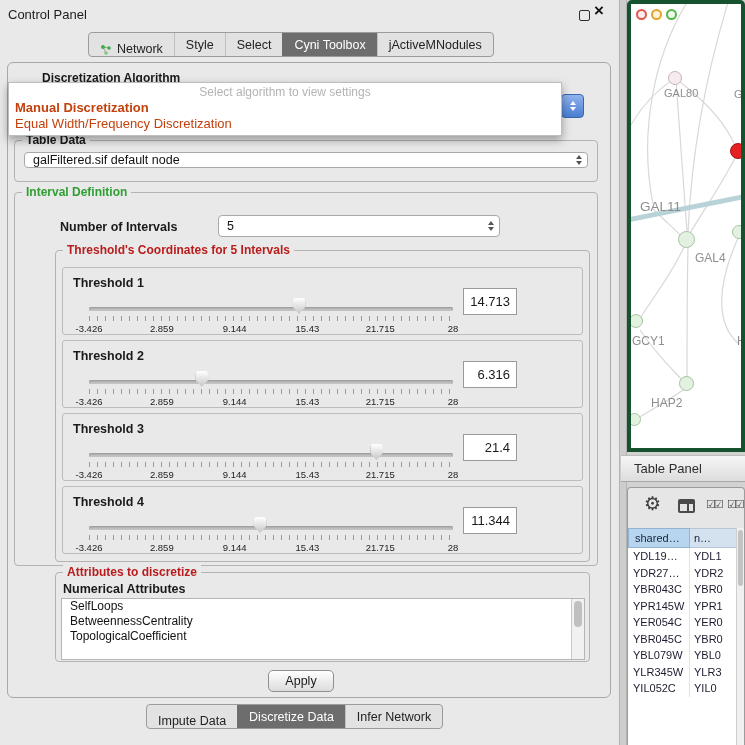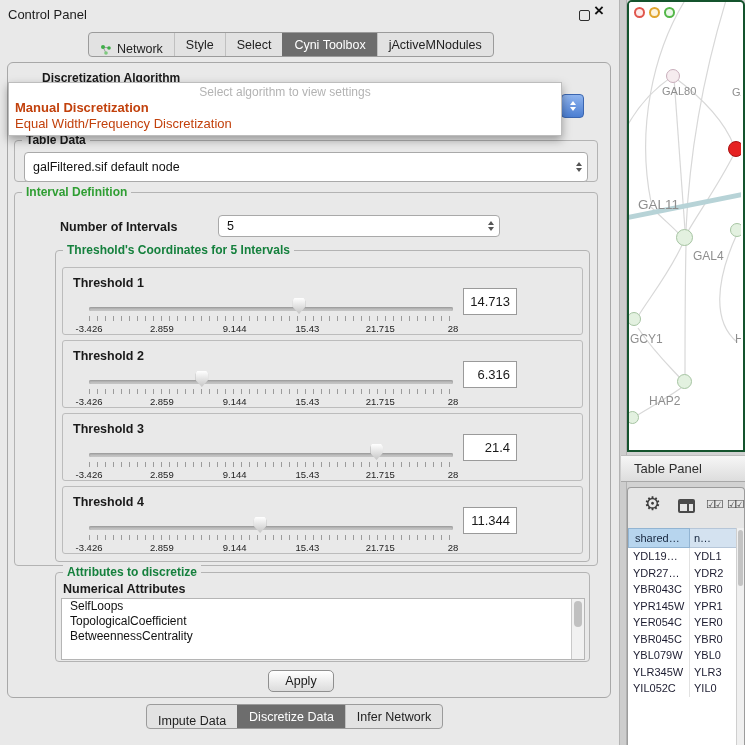--- a/index.html
+++ b/index.html
@@ -11,21 +11,21 @@
   .cp-title{left:8px;top:7px;font-size:13px;color:#1c1c1c;}
   .detach-btn{left:579px;top:10px;width:9px;height:9px;border:1.5px solid #2e2e2e;border-radius:2px;}
   .close-btn{left:594px;top:1px;font-size:17px;font-weight:bold;color:#111;}
   .tabgroup{display:flex;align-items:stretch;border:1px solid #9b9b9b;border-radius:4px;background:#e2e2e2;
             font-size:12.5px;color:#222;overflow:hidden;height:23px;}
   .tab{display:flex;align-items:center;gap:5px;padding:0 11px;border-left:1px solid #c0c0c0;white-space:nowrap;}
   .tab:first-child{border-left:none;align-items:flex-end;}
   .tab.selected{background:#6d6d6d;color:#fff;border-left-color:#6d6d6d;}
   .main-panel{left:7px;top:62px;width:604px;height:636px;border:1px solid #a8a8a8;border-radius:6px;box-sizing:border-box;}
   .legend{position:absolute;background:#e9e9e9;padding:0 4px;font-size:12px;font-weight:bold;white-space:nowrap;z-index:3;}
-  .green{color:#2f9e33;} .blue{color:#15803d;}
+  .green{color:#2f9e33;} .blue{color:#b91c1c;}
   .fieldset{position:absolute;border:1px solid #b3b3b3;border-radius:4px;box-sizing:border-box;}
   .combo{position:absolute;background:#fff;border:1px solid #a9a9a9;border-radius:4px;box-sizing:border-box;
          font-size:12.5px;color:#111;display:flex;align-items:center;padding:0 22px 0 8px;white-space:nowrap;overflow:hidden;}
   .arrows{position:absolute;right:5px;top:50%;transform:translateY(-50%);display:flex;flex-direction:column;gap:2px;}
   .tri-up{width:0;height:0;border-left:3.5px solid transparent;border-right:3.5px solid transparent;border-bottom:4.5px solid #555;}
   .tri-dn{width:0;height:0;border-left:3.5px solid transparent;border-right:3.5px solid transparent;border-top:4.5px solid #555;}
   .tri-up.w{border-bottom-color:#fff;} .tri-dn.w{border-top-color:#fff;}
   
   .dd-overlay{left:8px;top:82px;width:552px;background:#fff;border:1px solid #bdbdbd;
               box-shadow:0 4px 9px rgba(0,0,0,0.35);z-index:30;padding:2px 0 3px;}
@@ -54,21 +54,21 @@
   
   .attr-list{left:61px;top:598px;width:524px;height:62px;background:#fff;border:1px solid #b5b5b5;box-sizing:border-box;overflow:hidden;}
   .attr-item{height:15px;line-height:15px;padding-left:8px;font-size:12px;color:#111;}
   .list-scroll{position:absolute;right:0;top:0;width:13px;height:100%;background:#f1f1f1;border-left:1px solid #c9c9c9;box-sizing:border-box;}
   .list-thumb{position:absolute;left:2px;top:2px;width:8px;height:26px;background:#c0c0c0;border-radius:4px;}
   .apply-btn{left:268px;top:670px;width:66px;height:22px;border:1px solid #8f8f8f;border-radius:5px;
              background:linear-gradient(#ffffff,#dcdcdc);font-size:12.5px;text-align:center;line-height:20px;box-sizing:border-box;}
   
   .divider{left:620px;top:0;width:7px;height:745px;background:#cdcdcd;border-right:1px solid #b2b2b2;box-sizing:border-box;}
   
-  .net-win{left:627px;top:0;width:118px;height:452px;border:2px solid #14532d;border-radius:5px 5px 0 0;
+  .net-win{left:627px;top:0;width:118px;height:452px;border:4px solid #14532d;border-radius:5px 5px 0 0;
            background:#fff;box-sizing:border-box;overflow:hidden;}
   .net-canvas{position:absolute;left:0;top:0;width:112px;height:446px;overflow:hidden;background:#fff;}
   .tl-row{position:absolute;left:5px;top:5px;display:flex;gap:4px;z-index:5;}
   .tl{width:11px;height:11px;border-radius:50%;border:2px solid;box-sizing:border-box;}
   .tl.r{border-color:#e0564d;background:#fdeceb;}
   .tl.y{border-color:#e0a52e;background:#fdf3dd;}
   .tl.g{border-color:#53b748;background:#ecf8ea;}
   .nnode{position:absolute;border-radius:50%;box-sizing:border-box;background:#e3f1e0;border:1px solid #a6c4a2;}
   .nnode.pink{background:#f6ecef;border-color:#c9afbc;}
   .nnode.red{background:#e62121;border-color:#a81212;}
@@ -137,21 +137,21 @@
 </div>
 
 <div class="abs dd-overlay">
   <div class="dd-hint">Select algorithm to view settings</div>
   <div class="dd-opt bold">Manual Discretization</div>
   <div class="dd-opt">Equal Width/Frequency Discretization</div>
 </div>
 
 <div class="abs fieldset" style="left:14px;top:140px;width:584px;height:42px;"></div>
 <div class="legend" style="left:22px;top:133px;">Table Data</div>
-<div class="combo" style="left:24px;top:152px;width:564px;height:30px;">
+<div class="combo" style="left:24px;top:152px;width:564px;height:16px;">
   <span>galFiltered.sif default node</span>
   <span class="arrows">
       <span class="tri-up"></span>
       <span class="tri-dn"></span>
     </span>
 </div>
 
 <div class="abs fieldset" style="left:14px;top:192px;width:584px;height:374px;"></div>
 <div class="legend green" style="left:22px;top:185px;">Interval Definition</div>
 
@@ -229,22 +229,22 @@
     <span class="tick-label" style="left:100%">28</span>
   </div>
   <div class="valbox">11.344</div>
 </div>
 
 <div class="abs fieldset" style="left:55px;top:572px;width:535px;height:90px;"></div>
 <div class="legend blue" style="left:63px;top:565px;">Attributes to discretize</div>
 <div class="abs" style="left:63px;top:582px;font-size:12.5px;font-weight:bold;">Numerical Attributes</div>
 <div class="abs attr-list">
   <div class="attr-item">SelfLoops</div>
+  <div class="attr-item">BetweennessCentrality</div>
   <div class="attr-item">TopologicalCoefficient</div>
-  <div class="attr-item">BetweennessCentrality</div>
   <div class="list-scroll">
     <div class="list-thumb"></div>
   </div>
 </div>
 
 <div class="abs apply-btn">Apply</div>
 
 <div class="abs tabgroup" style="left:146px;top:704px;">
   <div class="tab">
     <span>Impute Data</span>

